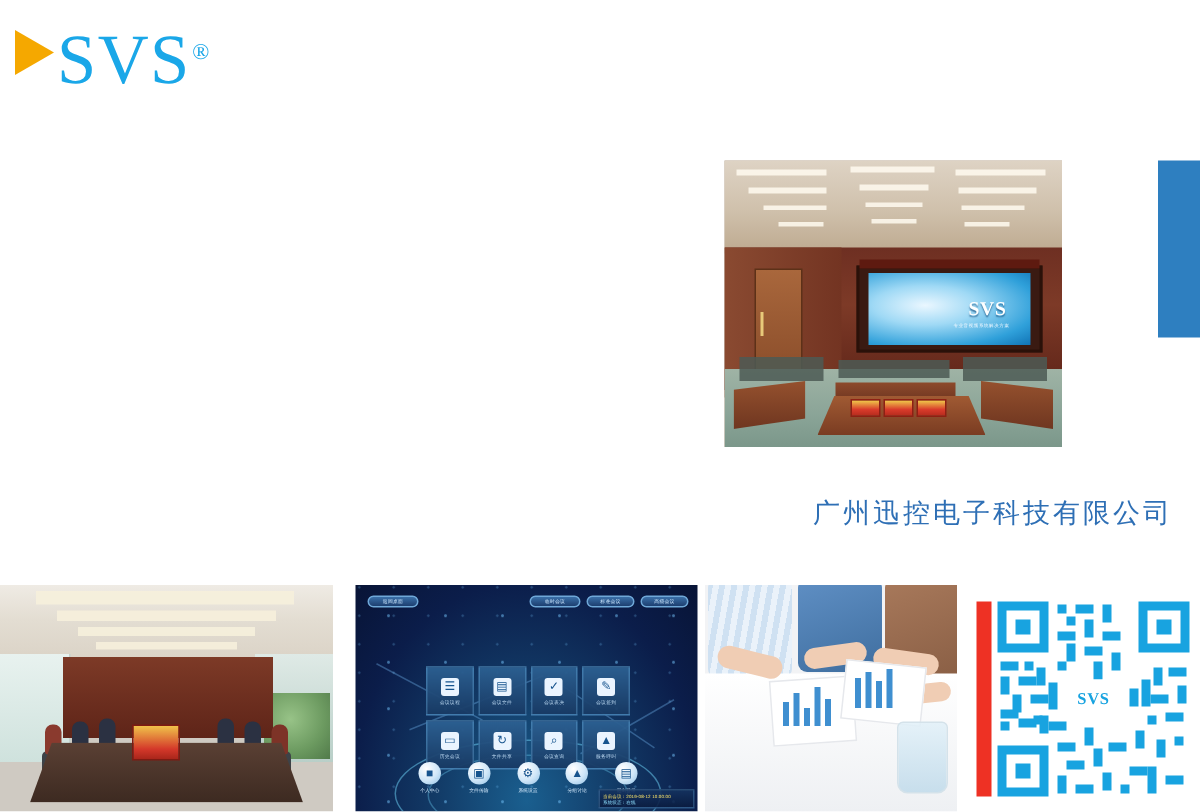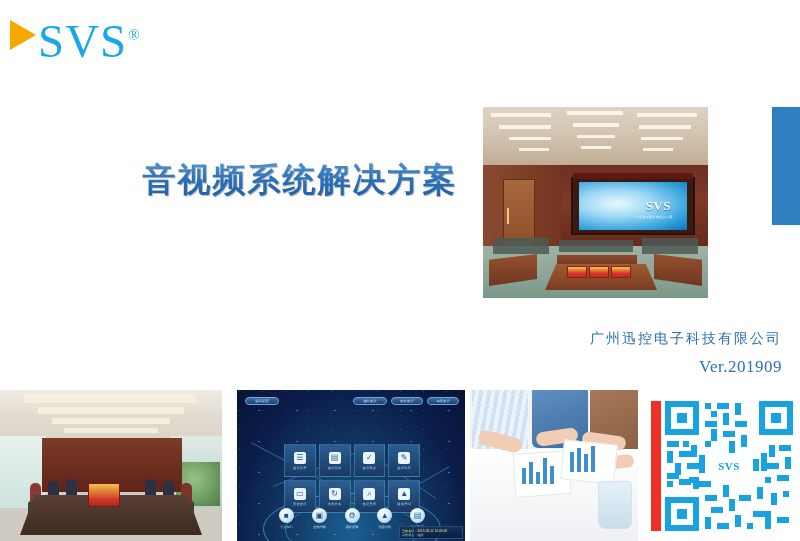--- a/index.html
+++ b/index.html
@@ -162,21 +162,21 @@
     position:absolute; left:772px; top:107px; width:28px; height:118px;
     background:#2e7fc0;
   }
 
   
   .company {
     position:absolute; right:18px; top:330px; text-align:right;
   }
   .company-name {
     font-family:"DejaVu Sans","Liberation Sans",sans-serif;
-    font-size:14px; letter-spacing:2px; color:#2e6fb5; font-weight:400;
+    font-size:18px; letter-spacing:2px; color:#2e6fb5; font-weight:400;
     white-space:nowrap;
   }
   .company-ver {
     font-family:"Liberation Serif", serif;
     font-size:17px; color:#2e6fb5; margin-top:9px; letter-spacing:.5px;
   }
 
   
   .strip { position:absolute; left:0; bottom:0; width:800px; height:151px; }
 
@@ -296,21 +296,20 @@
 <body>
 
 <div class="logo">
   <div class="logo-triangle"></div>
   <div class="logo-text">
     <span>SVS</span><span class="logo-reg">®</span>
   </div>
 </div>
 
 <div class="main-title">
-  <div class="tline">音视频系统解决方案</div>
 </div>
 
 <div class="hero">
   <div class="ceiling"></div>
   <div class="ceil-strip" style="left:8px;  top:6px;  width:60px; height:4px;"></div>
   <div class="ceil-strip" style="left:84px; top:4px;  width:56px; height:4px;"></div>
   <div class="ceil-strip" style="left:154px;top:6px;  width:60px; height:4px;"></div>
   <div class="ceil-strip" style="left:16px; top:18px; width:52px; height:4px;"></div>
   <div class="ceil-strip" style="left:90px; top:16px; width:46px; height:4px;"></div>
   <div class="ceil-strip" style="left:156px;top:18px; width:52px; height:4px;"></div>
@@ -345,21 +344,20 @@
   <div class="chairbank" style="left:76px; bottom:46px; width:74px; height:12px;"></div>
   <div class="redbox" style="left:84px;"></div>
   <div class="redbox" style="left:106px;"></div>
   <div class="redbox" style="left:128px;"></div>
 </div>
 
 <div class="side-bar"></div>
 
 <div class="company">
   <div class="company-name">广州迅控电子科技有限公司</div>
-  <div class="company-ver">Ver.201909</div>
 </div>
 
 <div class="strip">
 
   <div class="s1">
     <div class="ceil"></div>
     <div class="ceil-l" style="left:24px; top:4px;  width:172px; height:9px;"></div>
     <div class="ceil-l" style="left:38px; top:17px; width:146px; height:7px;"></div>
     <div class="ceil-l" style="left:52px; top:28px; width:118px; height:6px;"></div>
     <div class="ceil-l" style="left:64px; top:38px; width:94px;  height:5px;"></div>

